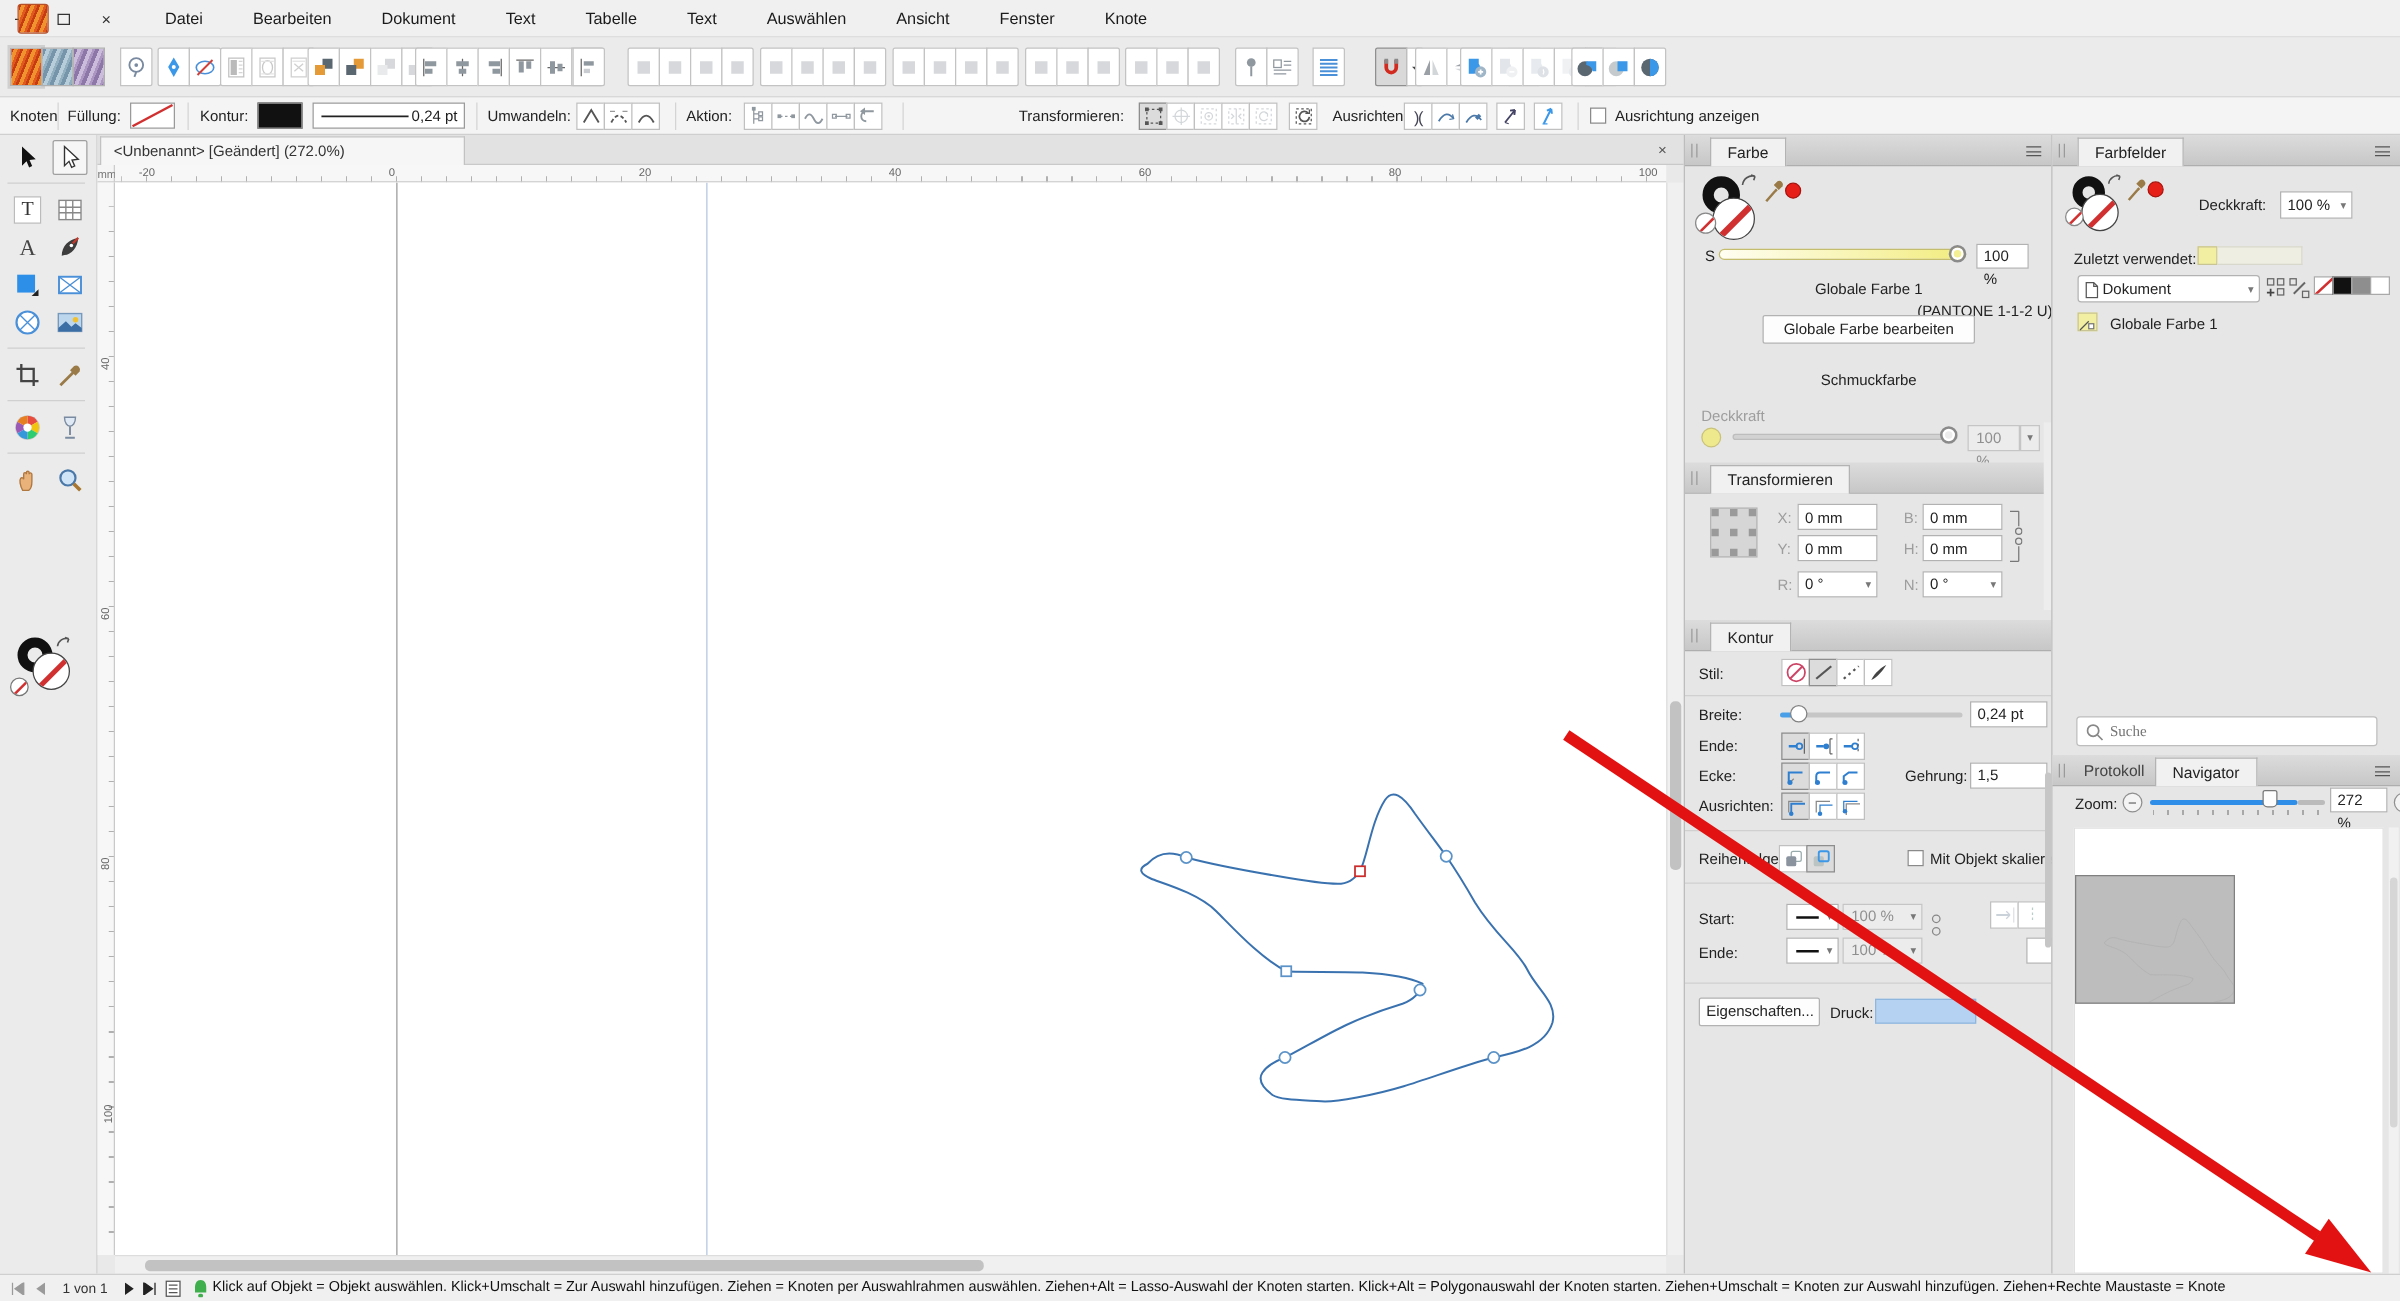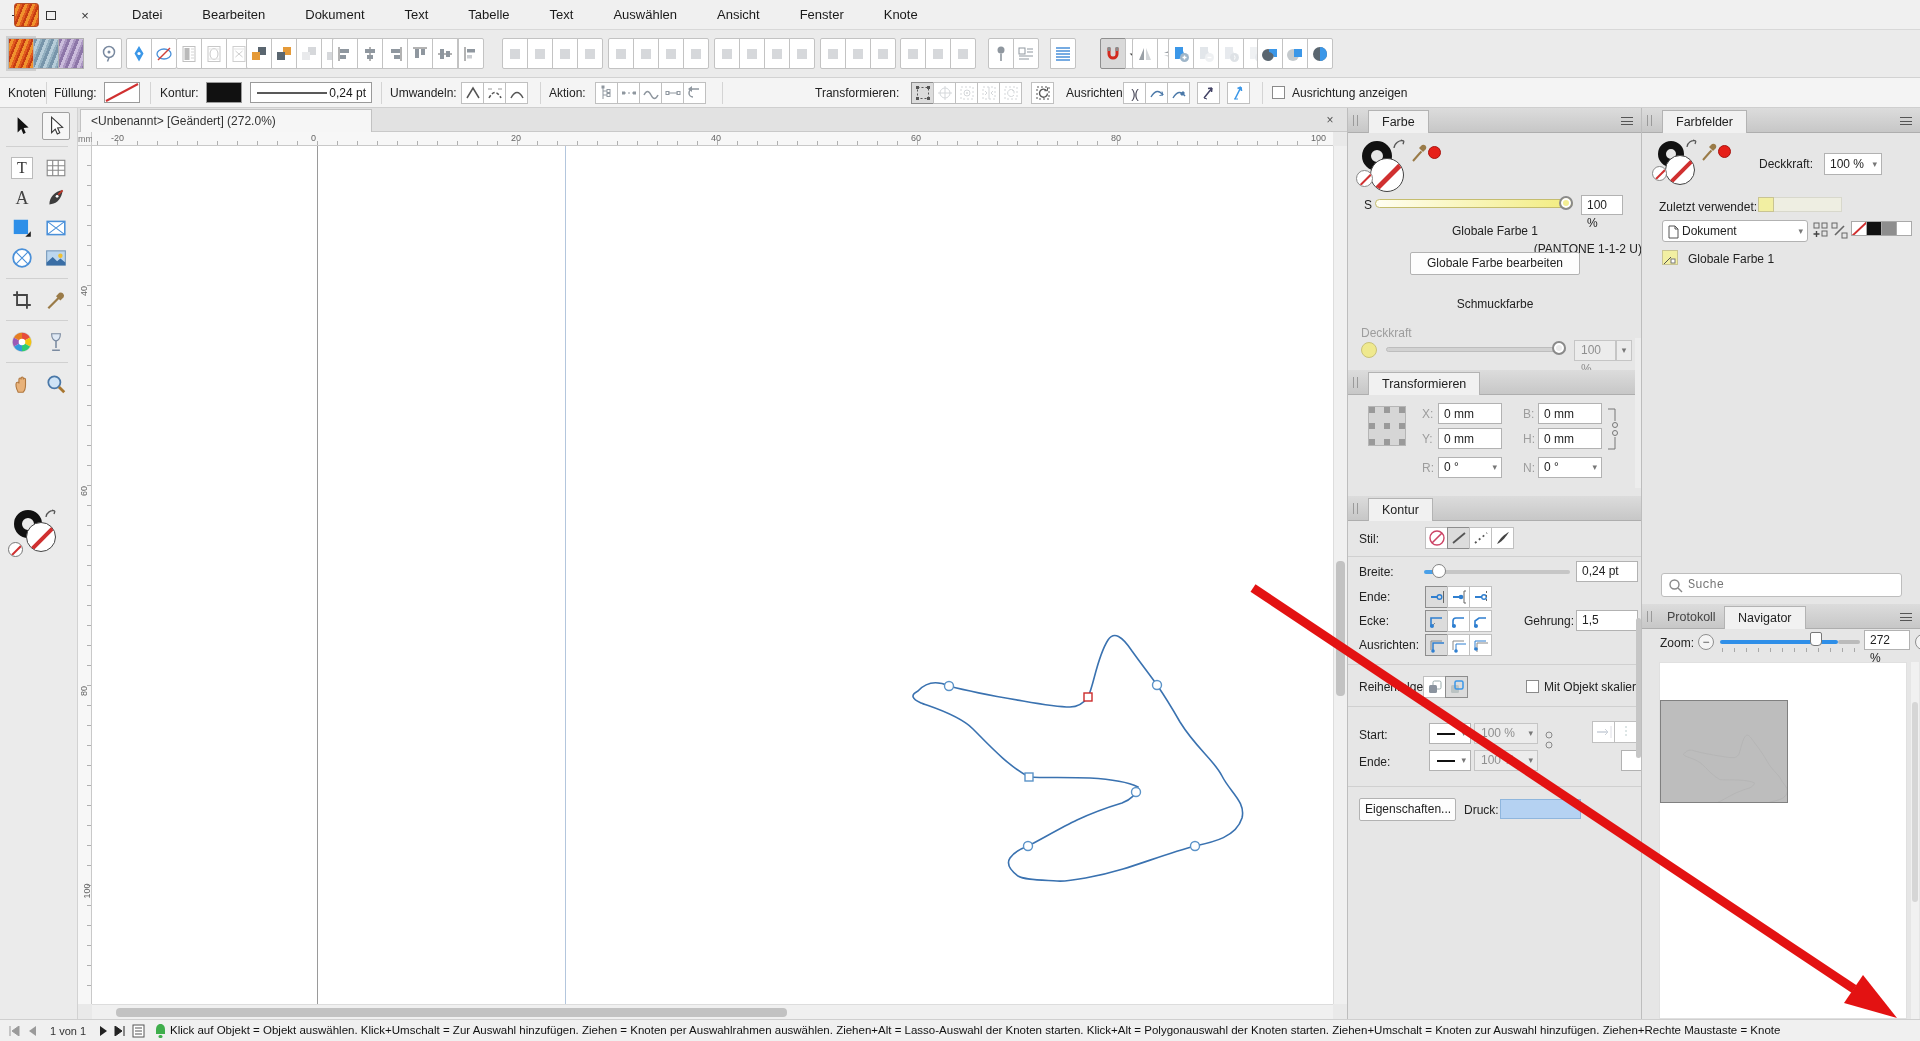--- a/index.html
+++ b/index.html
@@ -87,21 +87,21 @@
 .roundi{border-radius:50%}
 
 
 .strack{position:absolute;height:9px;border-radius:5px;border:1px solid #c5bd6e;background:linear-gradient(to right,#fffef2,#f2ec7e)}
 .ringthumb{position:absolute;width:14px;height:14px;border:2px solid #8a8a8a;border-radius:50%;background:#f4ef92;box-shadow:inset 0 0 0 2px #fff}
 .gtrack{position:absolute;height:5px;border-radius:3px;background:#d2d2d2;border:1px solid #bdbdbd}
 
 
 .swcell{position:absolute;width:16px;height:15px;border:1px solid #a9a9a9}
 .search{position:absolute;background:#fff;border:1px solid #bdbdbd;border-radius:3px}
-.search input{position:absolute;left:26px;top:2px;width:200px;height:18px;border:none;outline:none;font-size:12px;font-family:Liberation Mono, monospace;color:#15803d;background:transparent}
+.search input{position:absolute;left:26px;top:2px;width:200px;height:18px;border:none;outline:none;font-size:12px;font-family:Liberation Serif, serif;color:#15803d;background:transparent}
 
 
 .zbtn{position:absolute;width:16px;height:16px;border:1px solid #8f8f8f;border-radius:50%;background:#f4f4f4;font-size:12px;line-height:14px;text-align:center;color:#555}
 .tick{position:absolute;height:4px;background:repeating-linear-gradient(to right,#a8a8a8 0 1px,transparent 1px 12px)}
 
 
 #statusbar{left:0;top:1019px;width:1920px;height:22px;background:#f0f0f0;border-top:1px solid #cfcfcf;overflow:hidden}
 .sico{position:absolute;top:3px;width:16px;height:16px;display:flex;align-items:center;justify-content:center}
 #hints{position:absolute;left:170px;top:4px;font-size:11.5px;color:#111;white-space:nowrap}
 #hints b{font-weight:normal}

